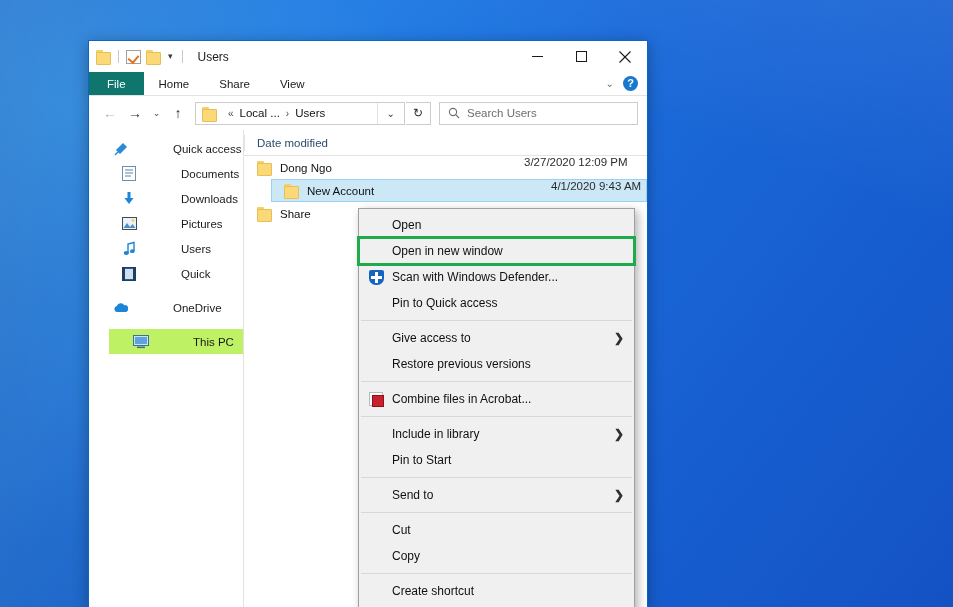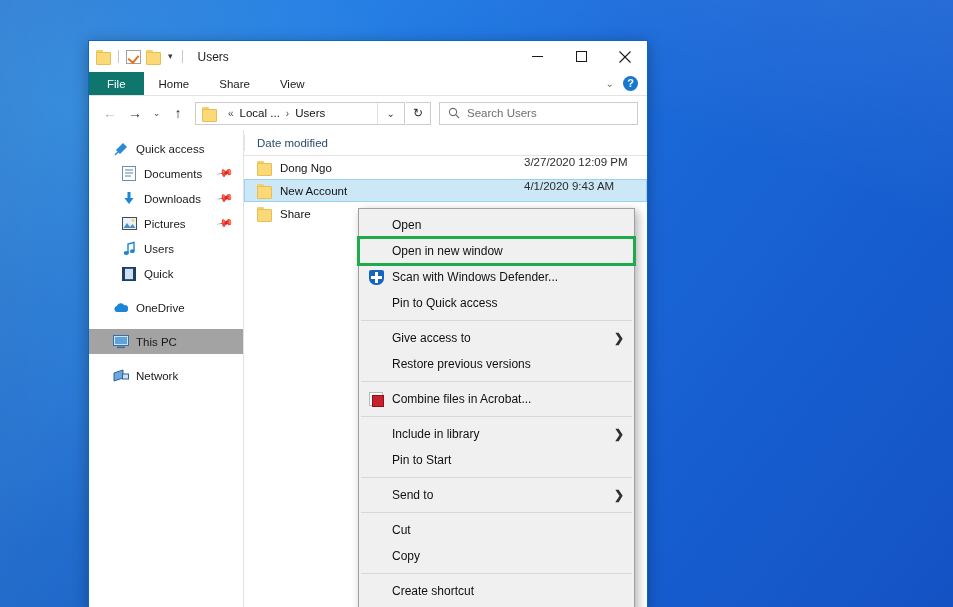--- a/index.html
+++ b/index.html
@@ -258,23 +258,24 @@
     background: #ffffff;
   }
   .nav-item {
     height: 25px;
     display: flex;
     align-items: center;
     font-size: 11.5px;
     color: #1a1a1a;
     padding-left: 24px;
     position: relative;
+    gap: 37px;
   }
   .nav-item.indent { padding-left: 32px; }
-  .nav-item.selected { background: #a3a3a3; }
+  .nav-item.selected { background: #bef264; margin-left: 20px; }
   .nav-item .ico {
     width: 16px;
     height: 16px;
     margin-right: 7px;
     flex: 0 0 16px;
     display: flex;
     align-items: center;
     justify-content: center;
   }
   .nav-item .label { white-space: nowrap; }
@@ -312,21 +313,21 @@
     color: #5a5a5a;
   }
   .col-date { padding-left: 12px; border-left: 1px solid #e4e4e4; height: 16px; line-height: 16px;}
 
   .row {
     height: 23px;
     display: flex;
     font-size: 11.5px;
     color: #121212;
   }
-  .row.selected { background: #cce8f7; border: 1px solid #99d1f2; }
+  .row.selected { background: #cce8f7; border: 1px solid #99d1f2; margin-left: 27px; }
   .row .rname {
     width: 268px;
     display: flex;
     align-items: center;
     padding-left: 13px;
     gap: 8px;
   }
   .row.selected .rname { padding-left: 12px; }
   .row .rdate { color: #2b2b2b; padding-left: 12px; }
   .row.selected .rdate { padding-left: 11px; }
@@ -574,29 +575,20 @@
                 <rect x="0.5" y="0.5" width="15" height="10" fill="#cde3f5" stroke="#3b6f9e"></rect>
                 <rect x="2" y="2" width="12" height="7" fill="#5fa3dd"></rect>
                 <rect x="4" y="11.5" width="8" height="1.6" fill="#3b6f9e"></rect>
               </svg>
           </span>
           <span class="label">This PC</span>
         </div>
 
         <div class="nav-gap"></div>
 
-        <div class="nav-item">
-          <span class="ico">
-            <svg width="16" height="14" viewBox="0 0 16 14">
-                <path d="M1 4 L10 1 L10 9 L1 12 Z" fill="#6aa8dd" stroke="#2e6394"></path>
-                <rect x="9.5" y="5" width="6" height="5" fill="#cde3f5" stroke="#2e6394"></rect>
-              </svg>
-          </span>
-          <span class="label">Network</span>
-        </div>
       </div>
 
       <div class="listpane">
         <div class="col-head">
           <div class="col-date">Date modified</div>
         </div>
 
         <div class="row">
           <div class="rname">
             <span class="folder-ico"></span>

